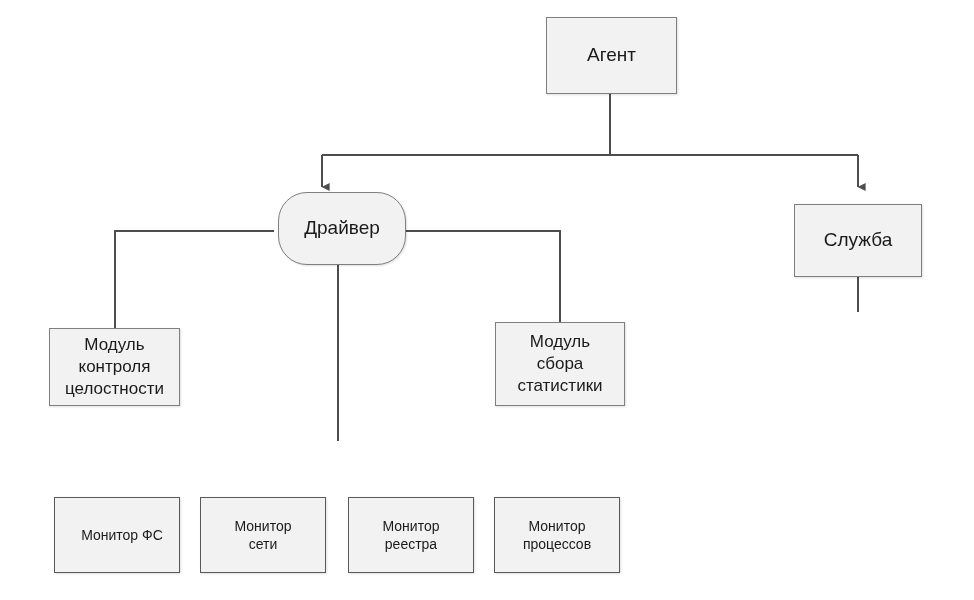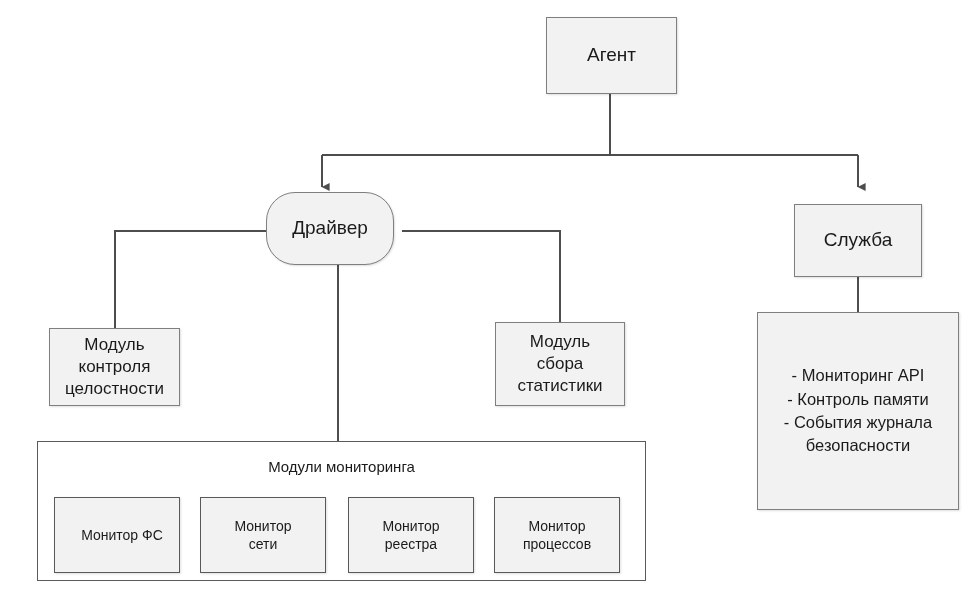--- a/index.html
+++ b/index.html
@@ -114,50 +114,41 @@
       <path d="M338,265 L338,441"></path>
 
       <path d="M858,265 L858,312"></path>
     </g>
   </svg>
 
   <div class="node node-top" style="left:546px; top:17px; width:131px; height:77px;">
     <span class="node-label">Агент</span>
   </div>
 
-  <div class="node node-mid" style="left:266px; top:192px; width:128px; height:73px;border-radius:29px;">
+  <div class="node node-mid" style="left:278px; top:192px; width:128px; height:73px;border-radius:29px;">
     <span class="node-label">Драйвер</span>
   </div>
 
   <div class="node node-mid" style="left:794px; top:192px; width:128px; height:73px;margin-top:12px;">
     <span class="node-label">Служба</span>
   </div>
 
   <div class="node node-leaf" style="left:49px; top:328px; width:131px; height:78px;">
     <span class="node-label">Модуль
 контроля
 целостности</span>
   </div>
 
   <div class="node node-leaf" style="left:495px; top:322px; width:130px; height:84px;">
     <span class="node-label">Модуль
 сбора
 статистики</span>
   </div>
 
-  <div class="node node-detail" style="left:757px; top:312px; width:202px; height:198px;">
-    <span class="detail-list">- Мониторинг API
-- Контроль памяти
-- События журнала
-безопасности</span>
-  </div>
 
-  <div class="group-box" style="left:37px; top:441px; width:609px; height:140px;">
-    <div class="group-title" style="top:16px;">Модули мониторинга</div>
-  </div>
 
   <div class="group-child" style="left:54px; top:497px; width:126px; height:76px;padding-left:10px;">
     <span class="node-label">Монитор ФС</span>
   </div>
 
   <div class="group-child" style="left:200px; top:497px; width:126px; height:76px;">
     <span class="node-label">Монитор
 сети</span>
   </div>
 

